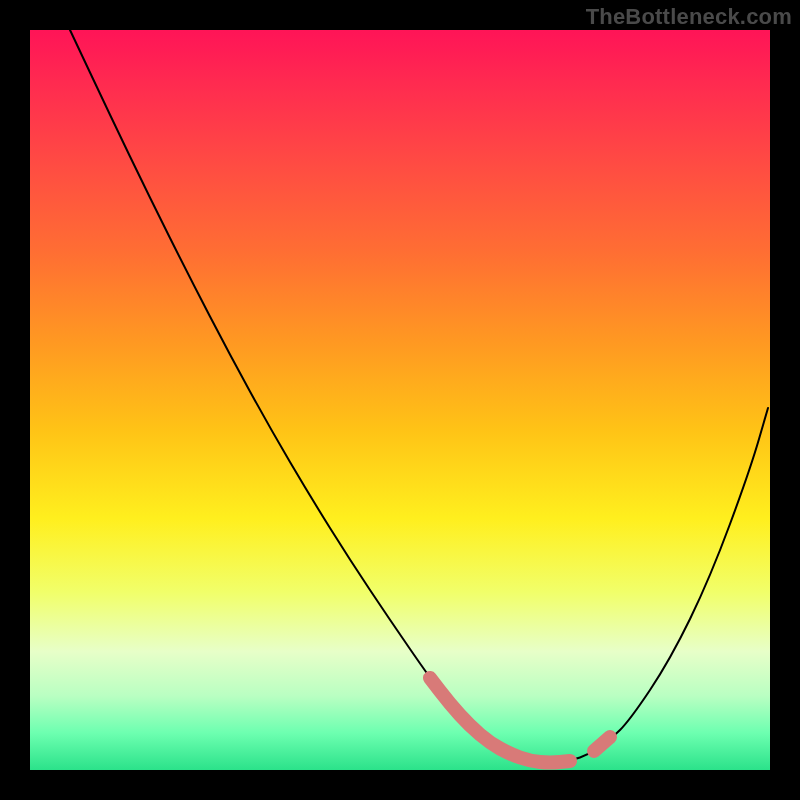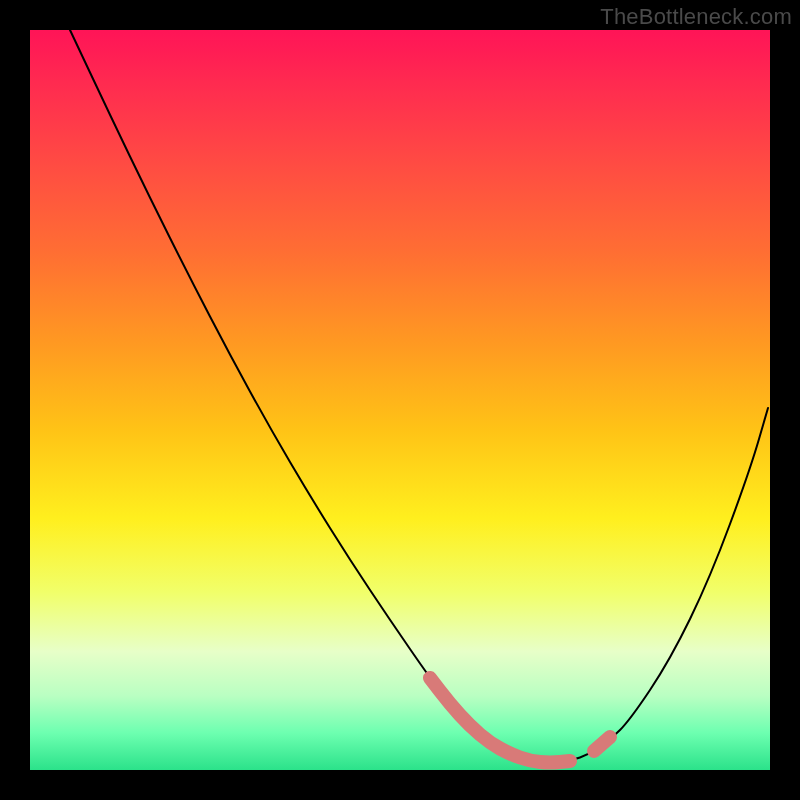--- a/index.html
+++ b/index.html
@@ -58,21 +58,21 @@
       #6dffb0 95%,
       #2be28a 100%
     );
   }
   .watermark {
     position: absolute;
     top: 4px;
     right: 8px;
     color: #4a4a4a;
     font-size: 22px;
-    font-weight: 400;
+    font-weight: 700;
     letter-spacing: 0.2px;
     user-select: none;
   }
   svg.curve {
     position: absolute;
     left: 0;
     top: 0;
     width: 740px;
     height: 740px;
     overflow: visible;

